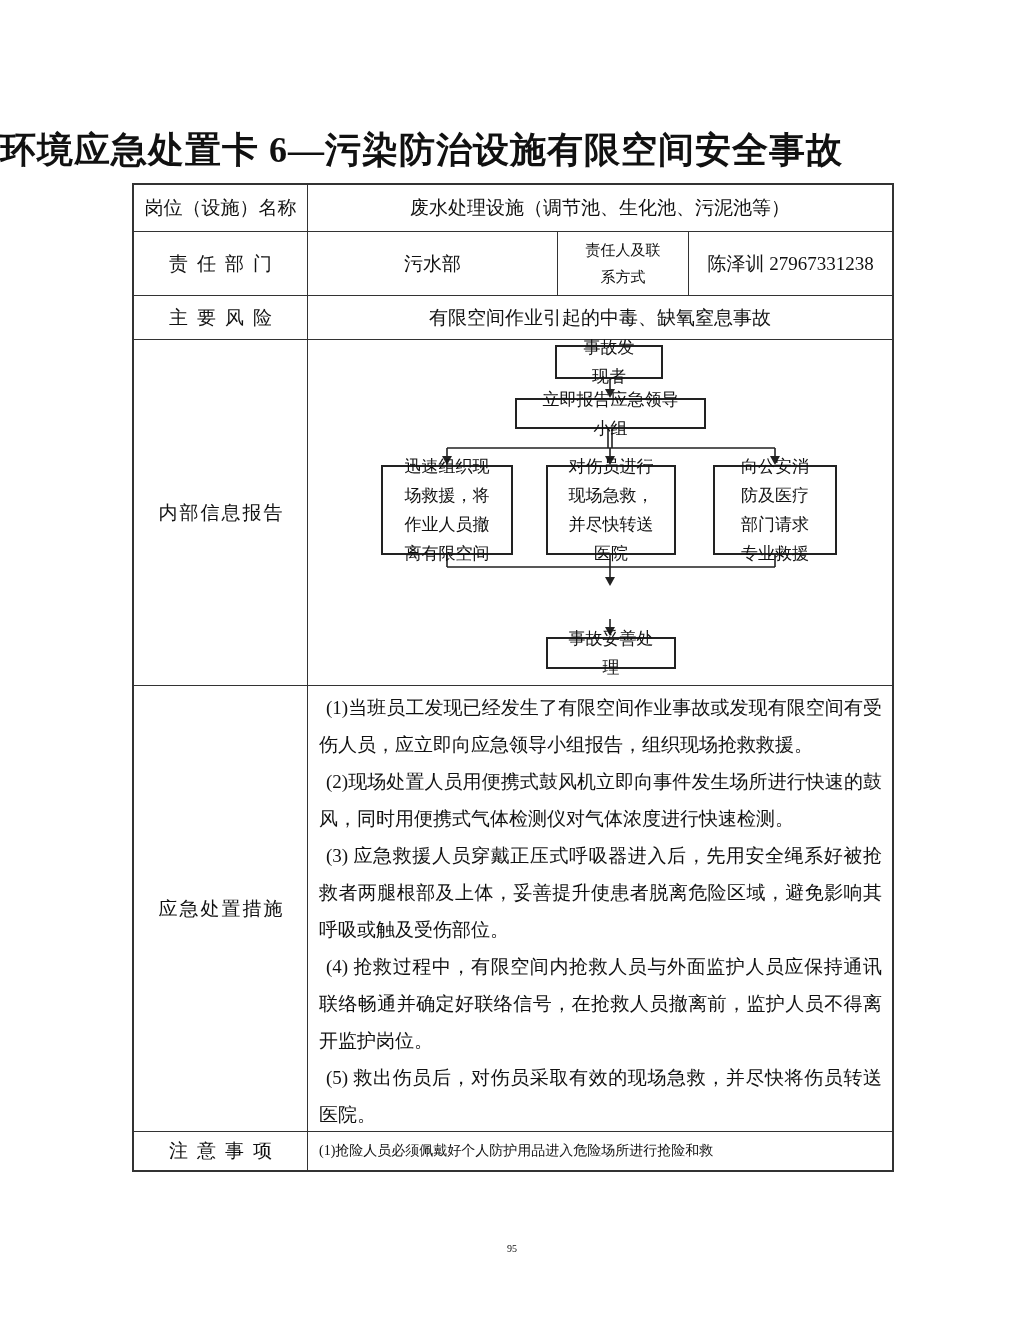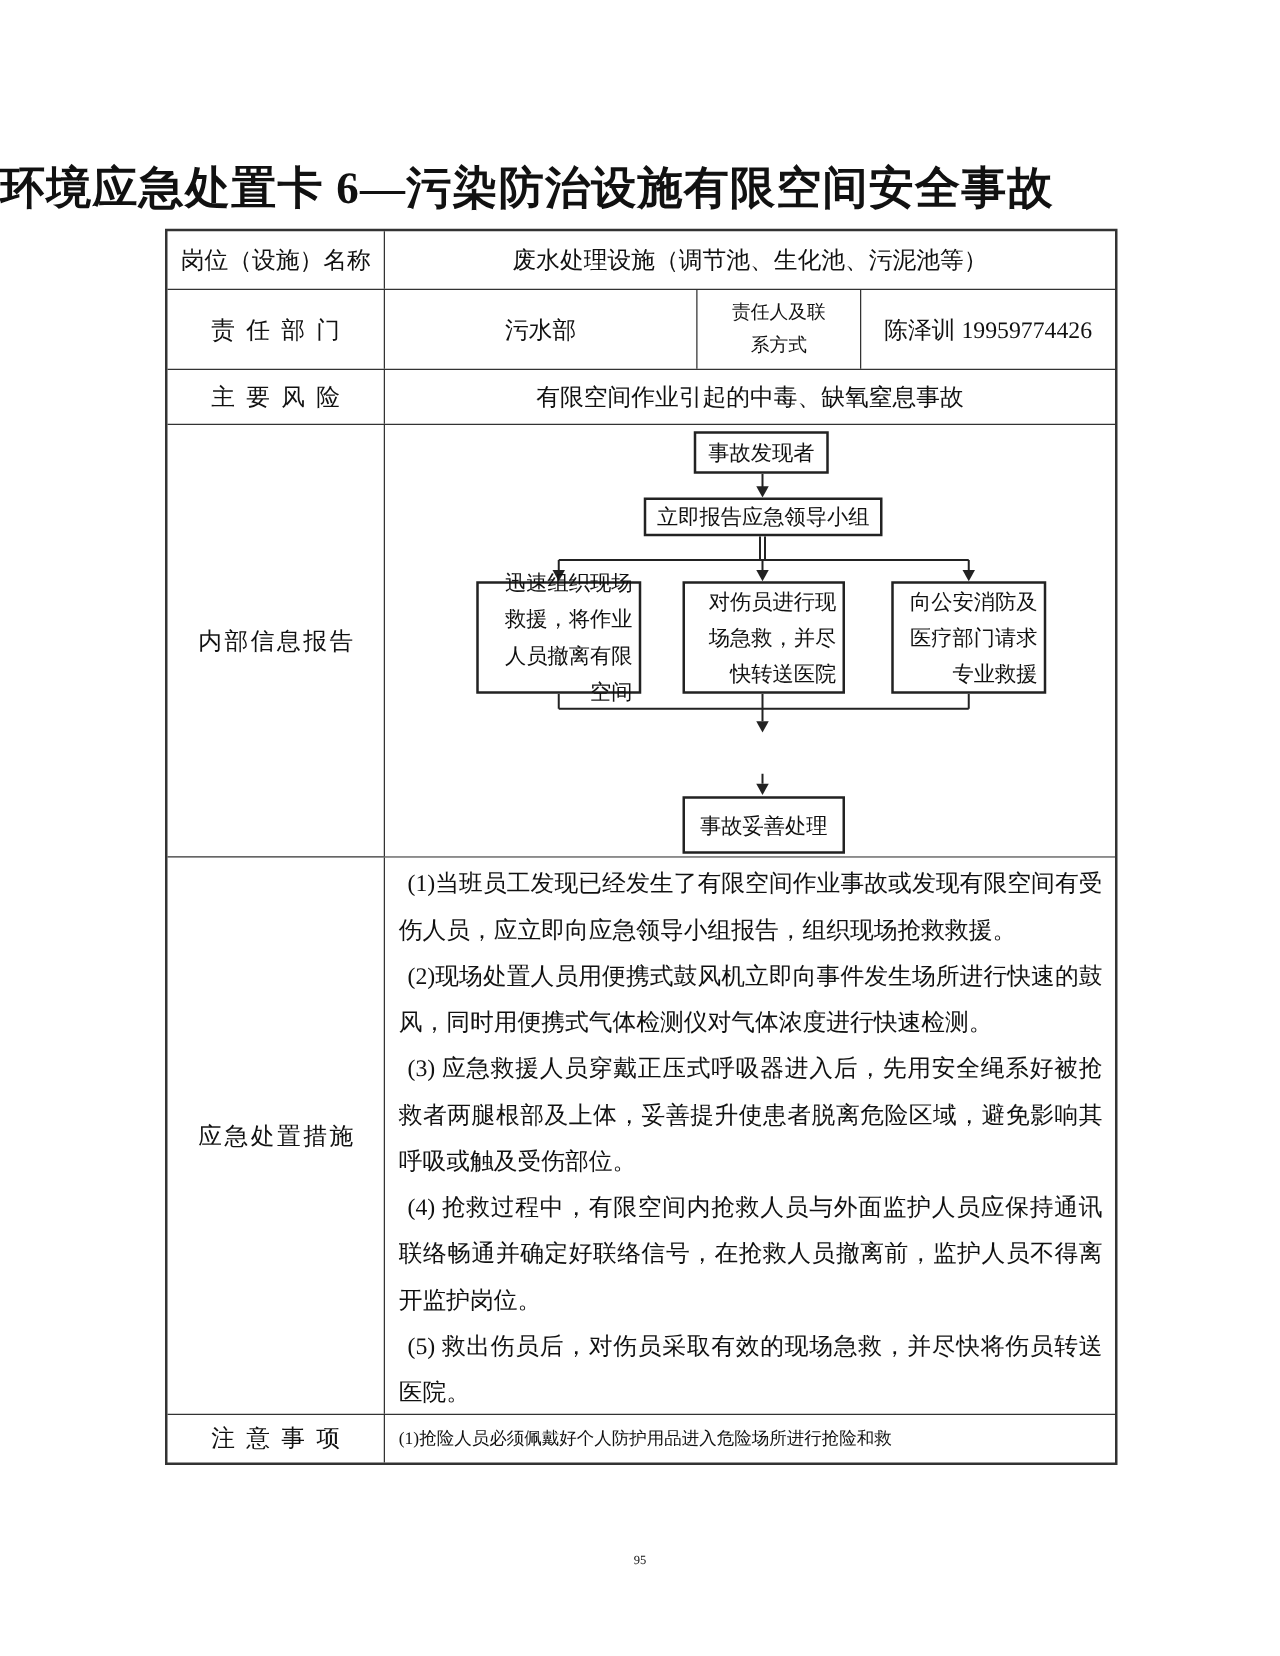--- a/index.html
+++ b/index.html
@@ -42,30 +42,30 @@
   .r4{height:346px;}
   .r5{height:446px;}
   .r6{height:38px;}
   
   .flowcell{position:relative;background:#fff;}
   .conn{position:absolute;left:0;top:0;}
   .fbox{
     position:absolute;box-sizing:border-box;
     border:2px solid #222;background:#fff;
     display:flex;align-items:center;justify-content:center;
-    font-size:17px;line-height:29px;text-align:right;
-    padding:0 5px;
+    font-size:17px;line-height:29px;text-align:center;
+    padding:0 19px;
   }
   .b1{left:247px;top:5px;width:108px;height:34px;}
   .b2{left:207px;top:58px;width:191px;height:31px;}
   .b3{left:73px;top:125px;width:132px;height:90px;}
   .b4{left:238px;top:125px;width:130px;height:90px;}
   .b5{left:405px;top:125px;width:124px;height:90px;}
   .b6{left:190px;top:246px;width:225px;height:33px;}
-  .b7{left:238px;top:297px;width:130px;height:46px;}
+  .b7{left:238px;top:297px;width:130px;height:32px;}
   
   .measures{padding:3px 10px 0 11px;}
   .measures p{
     margin:0;font-size:19px;line-height:37px;
     text-align:justify;text-indent:7px;
   }
   .notesv{
     display:flex;align-items:center;
     padding-left:11px;font-size:14px;white-space:nowrap;overflow:hidden;
   }
@@ -87,21 +87,21 @@
       <div class="cell label">岗位（设施）名称</div>
       <div class="cell val center">废水处理设施（调节池、生化池、污泥池等）</div>
     </div>
 
     <div class="row r2">
       <div class="cell label ls8">责任部门</div>
       <div class="cell val center w250">污水部</div>
       <div class="cell val center w130">
           <span class="wrap4">责任人及联系方式</span>
         </div>
-      <div class="cell val center">陈泽训 19959774426</div>
+      <div class="cell val center">陈泽训 27967331238</div>
     </div>
 
     <div class="row r3">
       <div class="cell label ls8">主要风险</div>
       <div class="cell val center">有限空间作业引起的中毒、缺氧窒息事故</div>
     </div>
 
     <div class="row r4">
       <div class="cell label ls2">内部信息报告</div>
       <div class="cell val flowcell">

